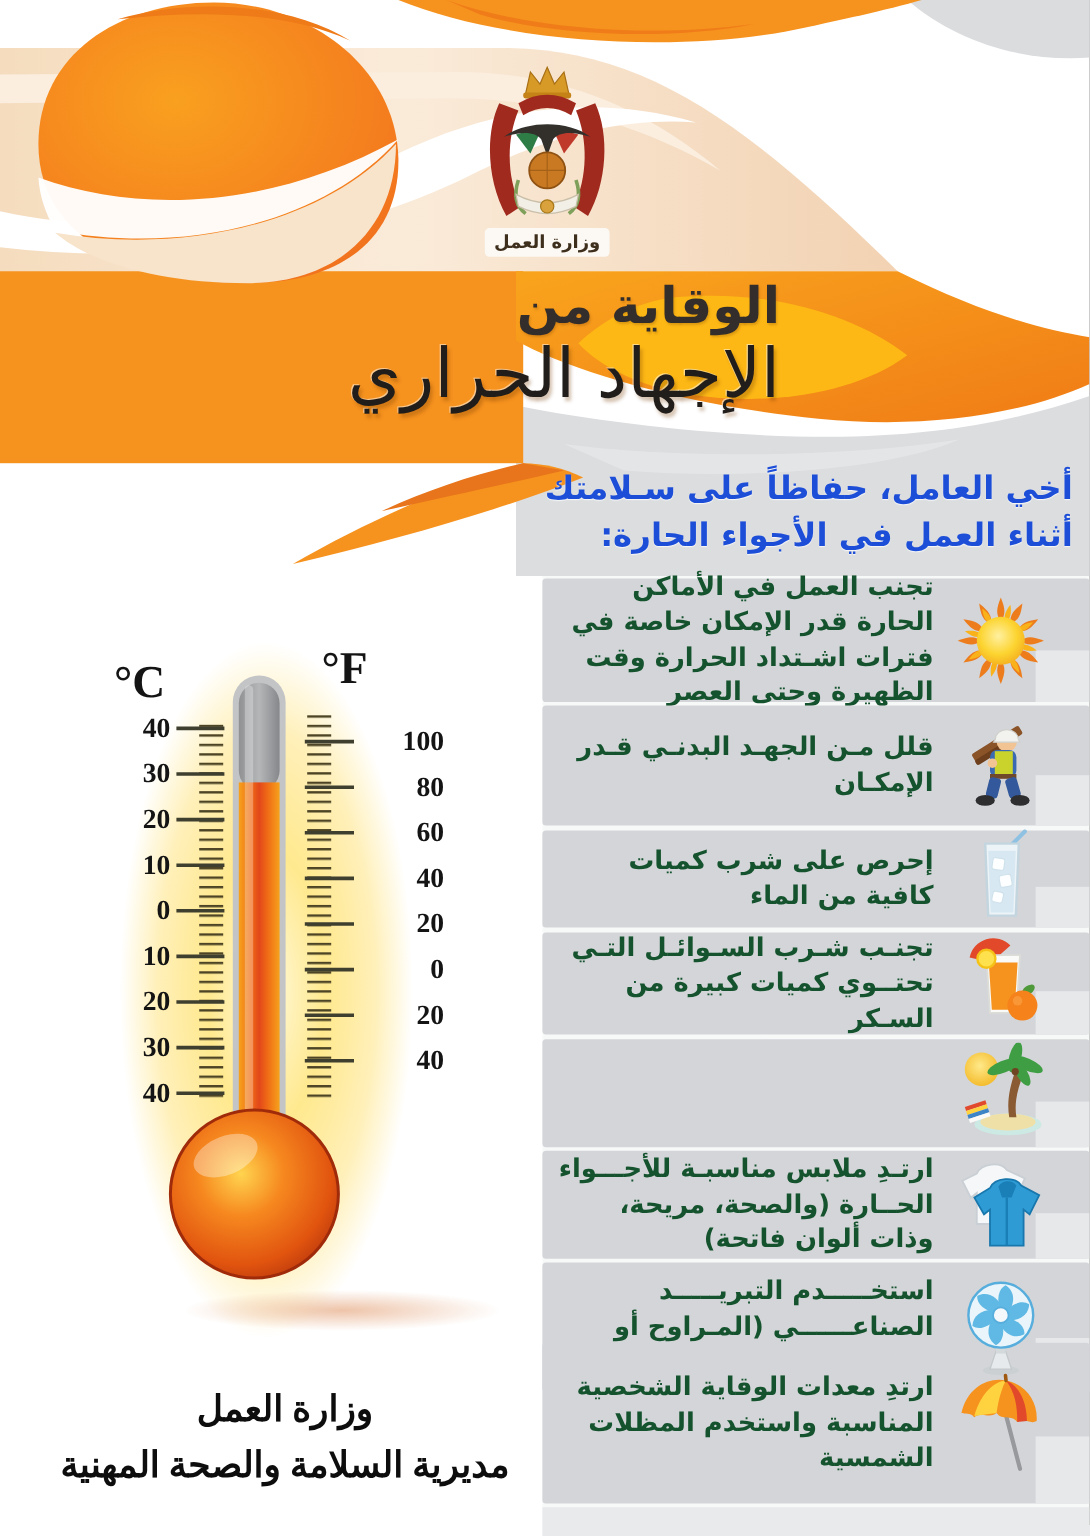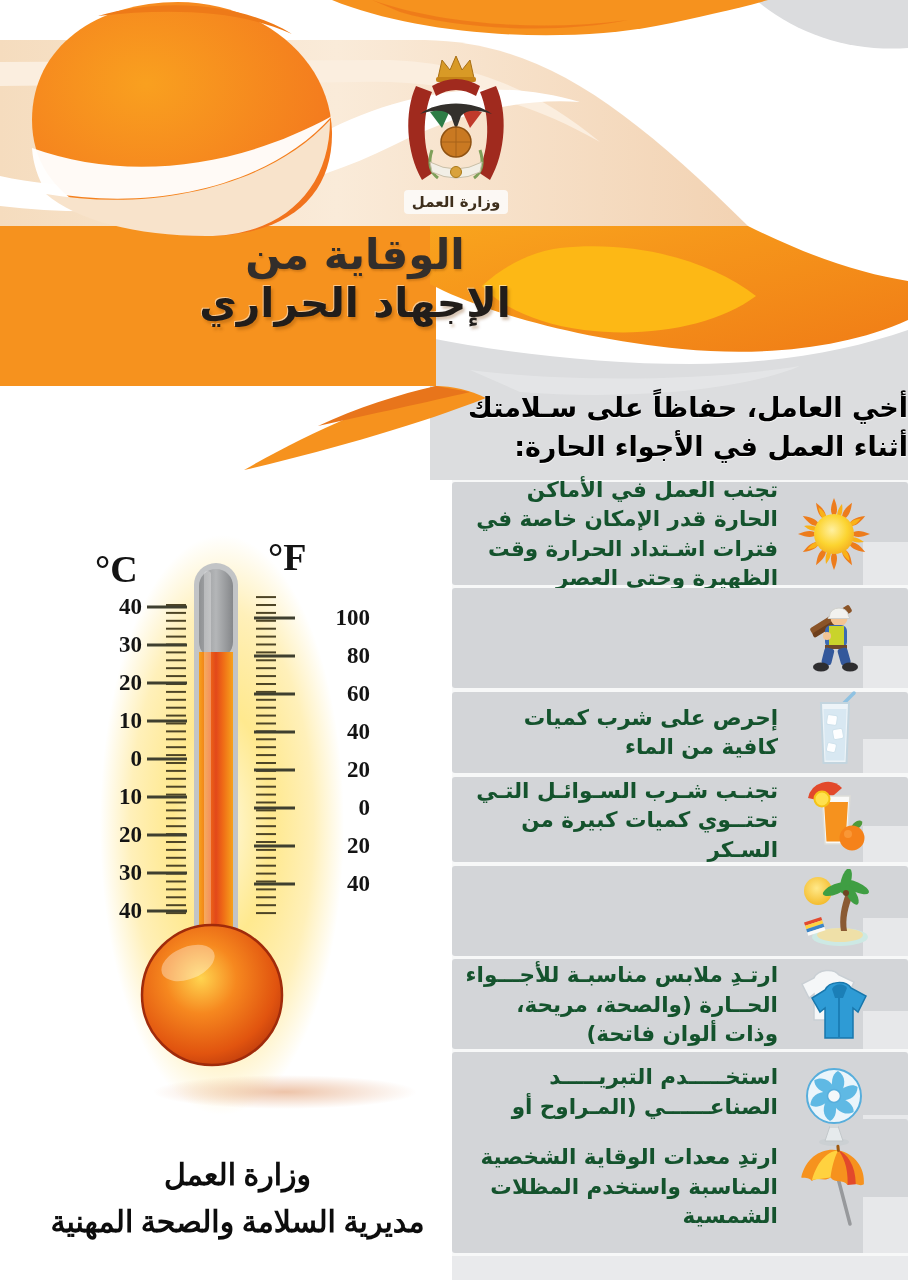--- a/index.html
+++ b/index.html
@@ -6,34 +6,34 @@
   .poster{
     position:relative;width:908px;height:1280px;margin:0 auto;
     background:#ffffff;overflow:hidden;
     font-family:"DejaVu Sans", sans-serif;
   }
   svg{display:block}
   
   .header-art{position:absolute;left:0;top:0;}
   .title-block{
     position:absolute;left:60px;top:230px;width:590px;
-    text-align:center;direction:rtl;z-index:4;
+    text-align:right;direction:rtl;z-index:4;
   }
   .title-line1{
     font-size:42px;font-weight:bold;color:#332E2B;line-height:1.2;
     text-shadow:1px 2px 2px rgba(120,60,0,.25);
   }
   .title-line2{
-    font-size:41px;font-weight:bold;color:#211D1A;line-height:1.15;
+    font-size:57px;font-weight:normal;color:#211D1A;line-height:1.15;
     text-shadow:2px 3px 3px rgba(120,60,0,.3), -1px -1px 0 rgba(255,255,255,.5);
   }
   .subtitle-block{
-    position:absolute;right:0;top:388px;width:470px;
+    position:absolute;right:14px;top:388px;width:470px;
     direction:rtl;text-align:right;z-index:4;
-    color:#000000;font-weight:bold;font-size:27px;line-height:1.45;
+    color:#1d4ed8;font-weight:bold;font-size:27px;line-height:1.45;
     text-shadow:0 1px 1px rgba(255,255,255,.8);
   }
   .emblem-caption{font:700 15px "DejaVu Sans", sans-serif;fill:#3E2F1C;text-anchor:middle;}
   
   .tips-col{
     position:absolute;left:452px;top:480px;width:456px;height:800px;
     background:#f7f8f8;z-index:3;
   }
   .tips-bottom-strip{position:absolute;left:0;top:776px;width:456px;height:24px;background:#E9EAEC;}
   .tip-row{position:absolute;left:0;width:456px;background:#D3D5D8;border-radius:3px;}
@@ -285,20 +285,21 @@
           <rect x="31" y="29" width="22" height="23" rx="6" fill="#3B6AB3"></rect>
           <rect x="35" y="30" width="15" height="20" fill="#C9D32B"></rect>
           <rect x="31" y="49" width="22" height="4" fill="#70492A"></rect>
           <rect x="29" y="52" width="10" height="17" rx="3" fill="#33589B" transform="rotate(14 34 60)"></rect>
           <rect x="45" y="52" width="10" height="17" rx="3" fill="#33589B" transform="rotate(-16 50 60)"></rect>
           <ellipse cx="27" cy="71" rx="8" ry="4.5" fill="#2E2E30"></ellipse>
           <ellipse cx="56" cy="71" rx="8" ry="4.5" fill="#2E2E30"></ellipse>
           <circle cx="33" cy="40" r="4" fill="#F3C493"></circle>
         </svg>
       </div>
+      <div class="tip-text">قلل مـن الجهـد البدنـي قـدر الإمكـان</div>
     </div>
 
     <div class="tip-row r3">
       <div class="tip-icon">
         <svg viewBox="0 0 80 84" width="80" height="84">
           <line x1="48" y1="14" x2="60" y2="2" stroke="#8FC2E2" stroke-width="3.5" stroke-linecap="round"></line>
           <path d="M27,12 H55 L52.5,72 H29.5 Z" fill="#EDF4F8" stroke="#C3D5DF" stroke-width="2"></path>
           <path d="M29.5,18 H52.5 L50.5,69.5 H31.5 Z" fill="#D8E8F2"></path>
           <g fill="#FDFEFF" stroke="#CFE2EC" stroke-width="1">
             <rect x="33" y="24" width="10" height="10" rx="2" transform="rotate(8 38 29)"></rect>

